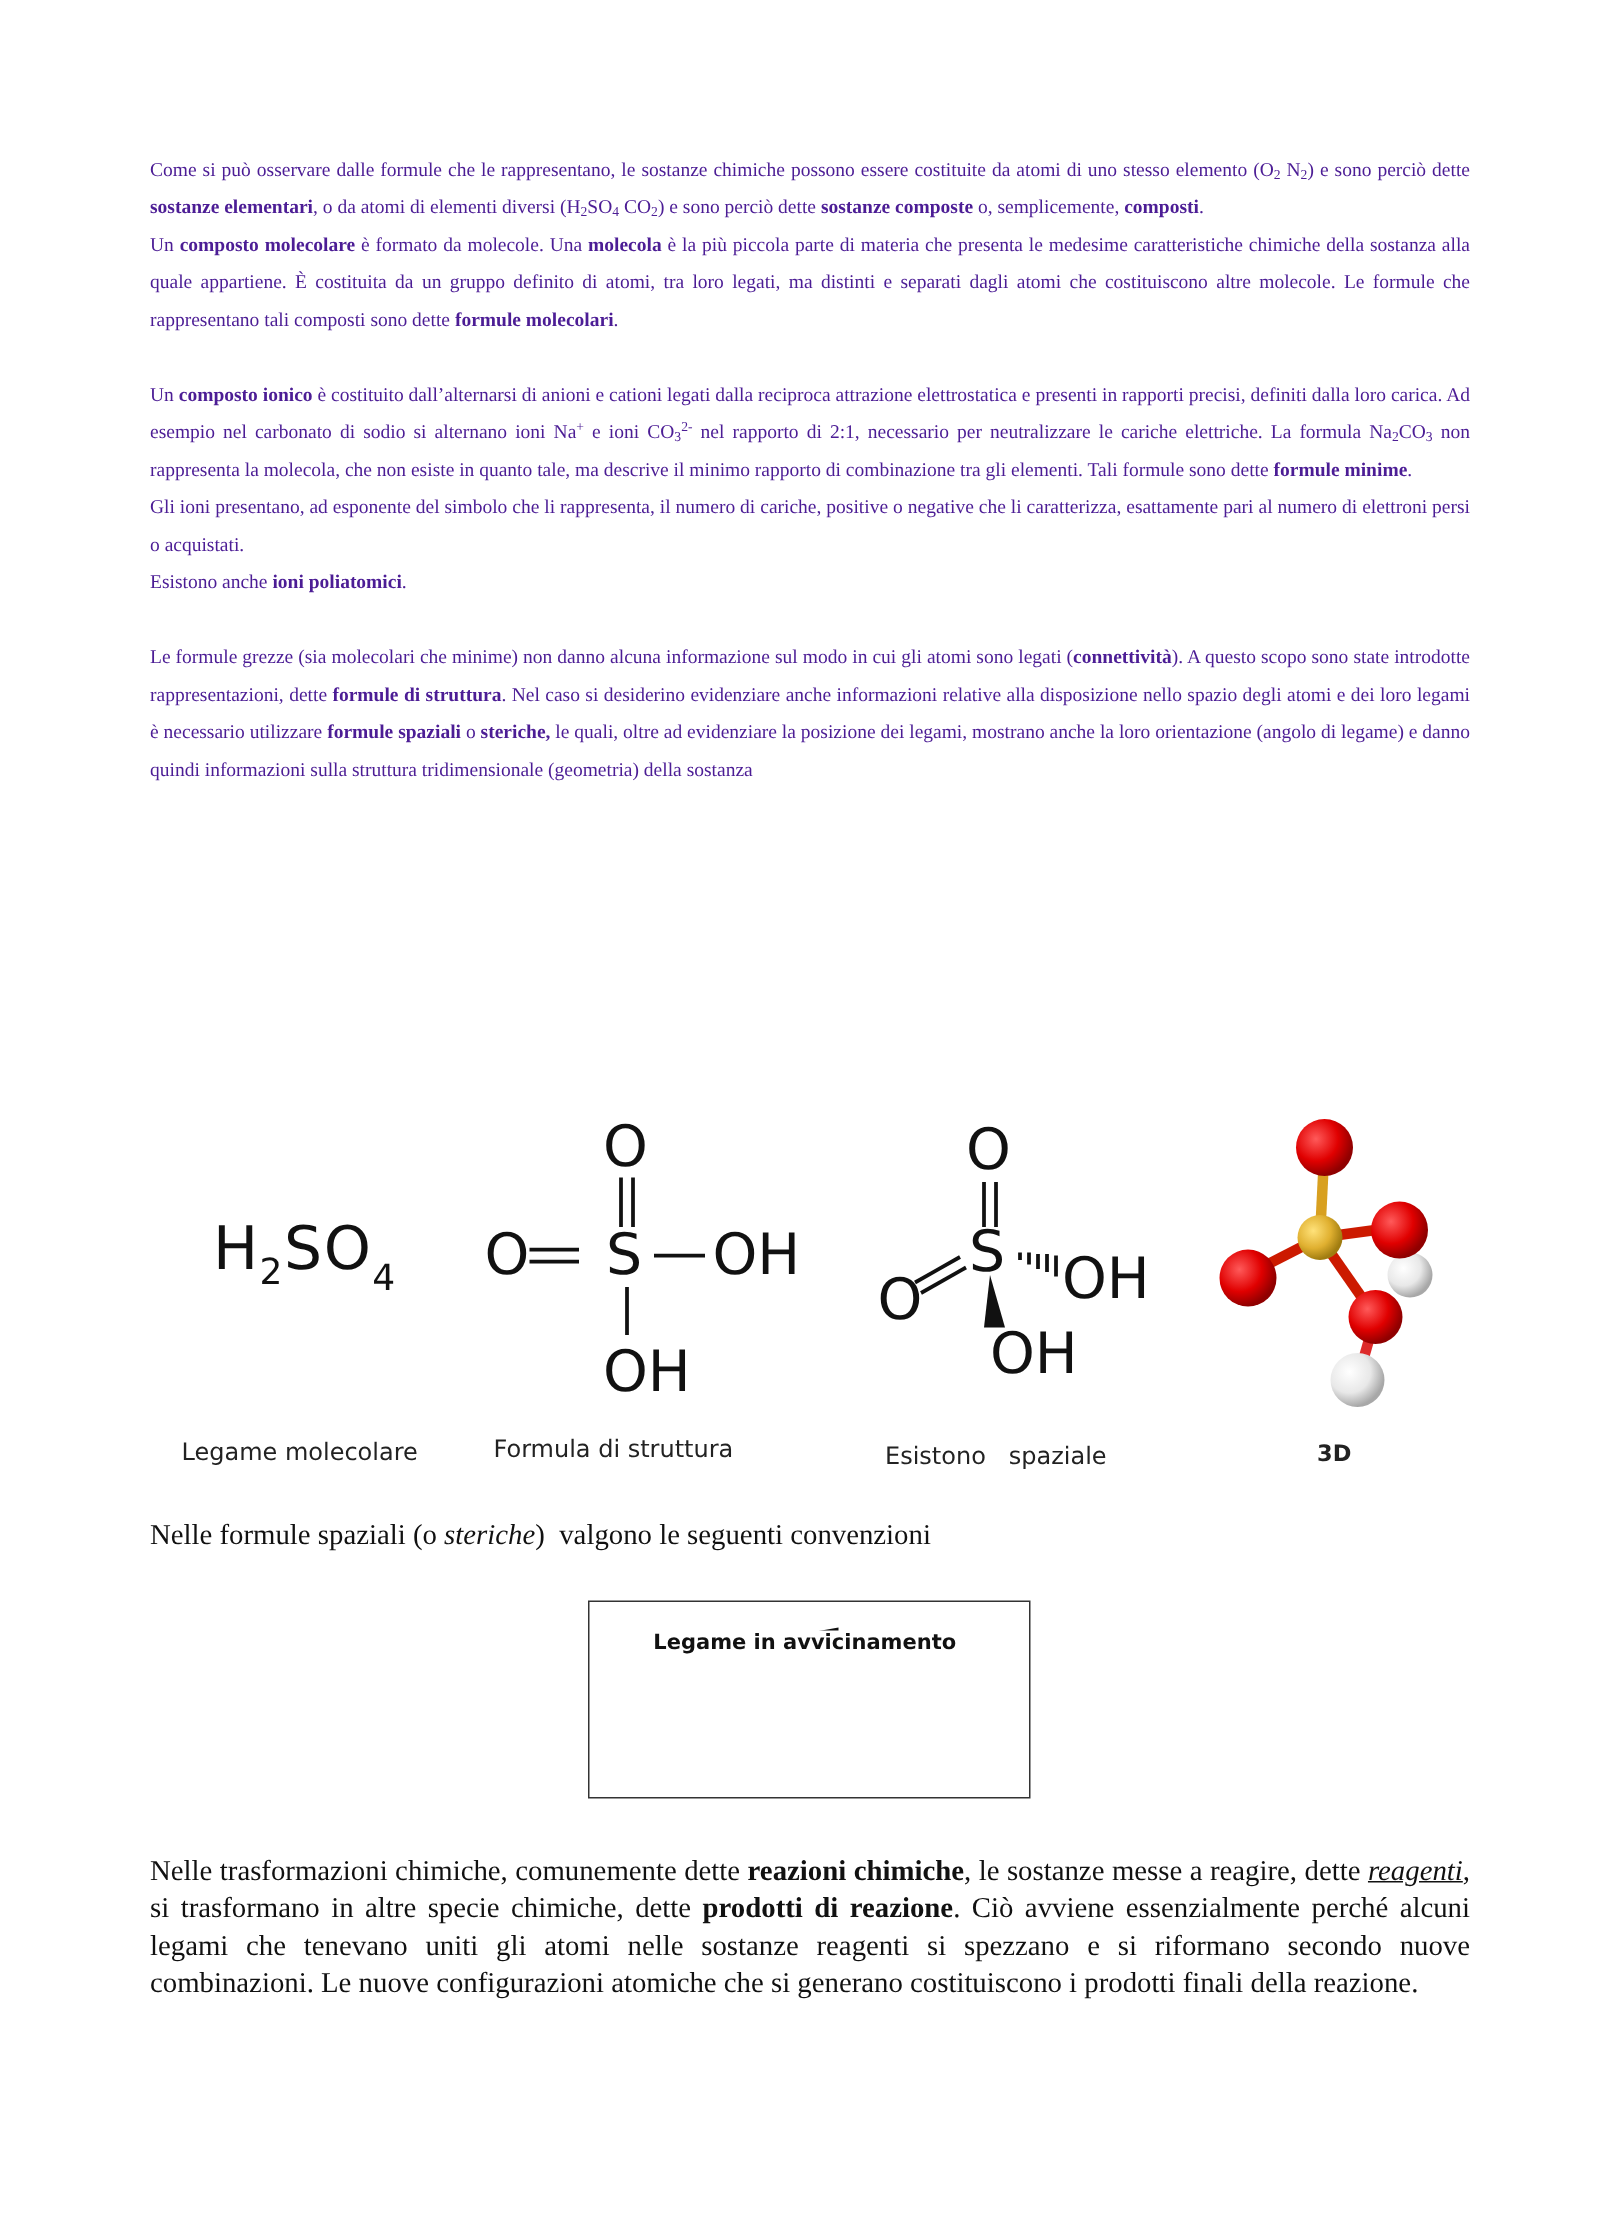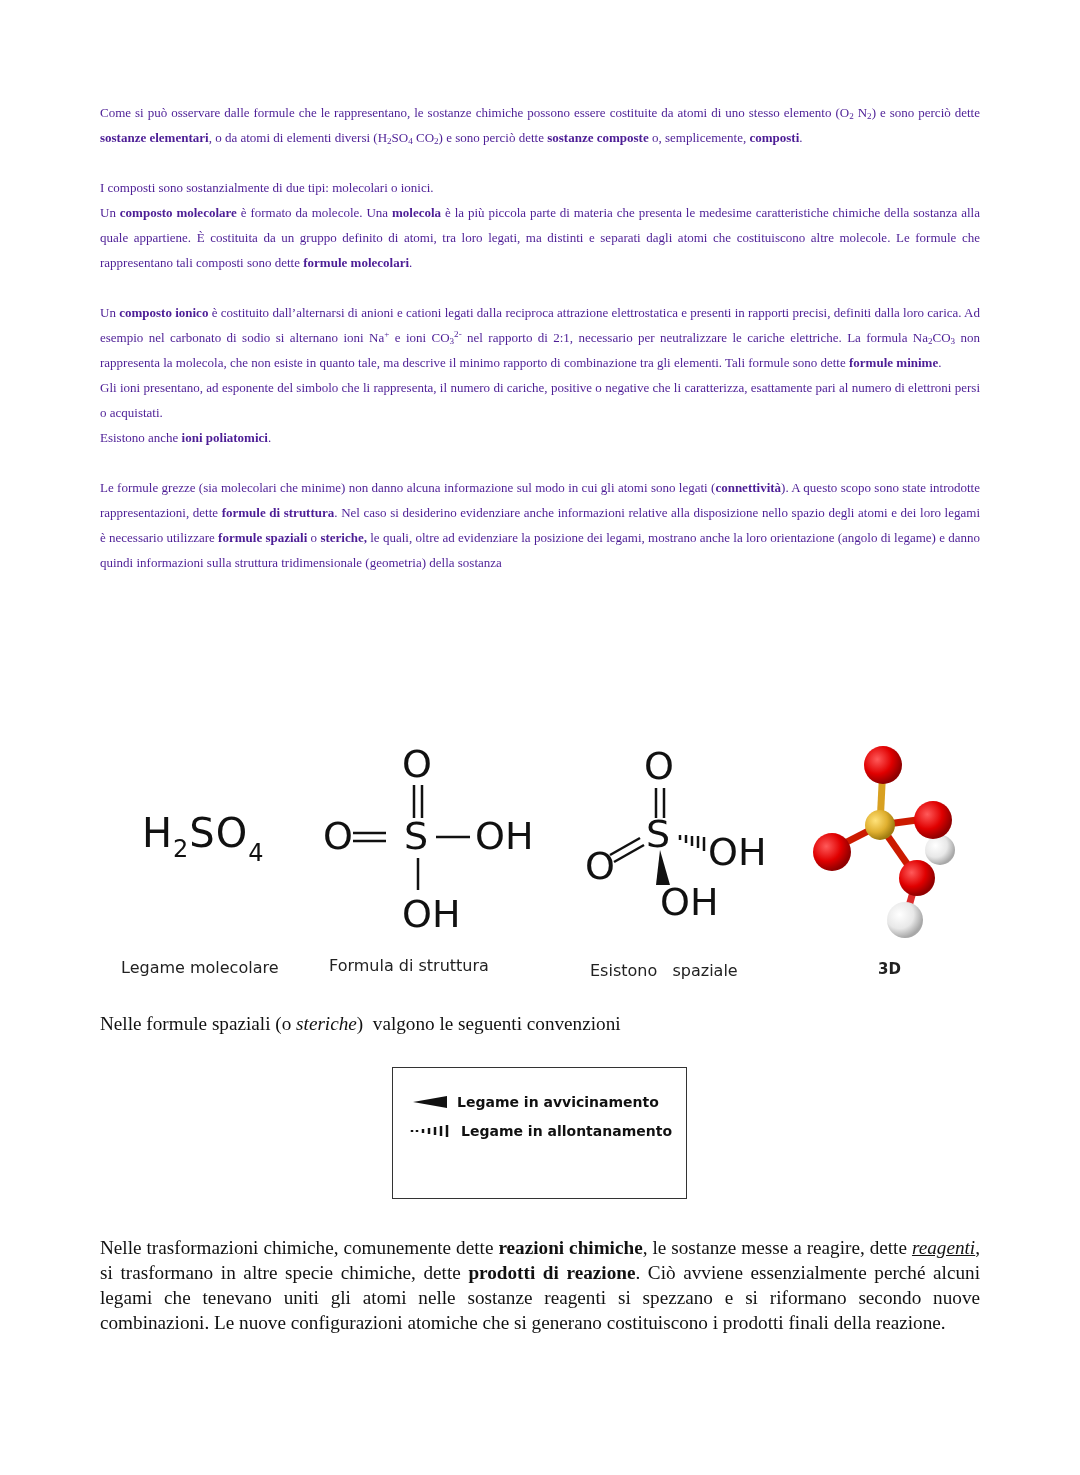--- a/index.html
+++ b/index.html
@@ -27,21 +27,20 @@
   .legend-row { position: absolute; left: 0; width: 100%; height: 24px; display: flex; align-items: center; }
   .legend-label { font-family: "DejaVu Sans", sans-serif; font-weight: bold; font-size: 14px; color: #111; white-space: nowrap; }
   .last-para { position: absolute; left: 100px; top: 1235px; width: 880px; font-family: "Liberation Serif", serif; font-size: 19.2px; line-height: 25px; color: #111; }
 </style>
 </head>
 <body>
 
 <div class="page">
   <p class="p"><span>Come si può osservare dalle formule che le rappresentano, le sostanze chimiche possono essere costituite da atomi di uno stesso elemento (O</span><sub>2</sub><span>  N</span><sub>2</sub><span>) e sono perciò dette </span><b>sostanze elementari</b><span>, o da atomi di elementi diversi (H</span><sub>2</sub><span>SO</span><sub>4</sub><span>   CO</span><sub>2</sub><span>) e sono perciò dette </span><b>sostanze composte</b><span> o, semplicemente, </span><b>composti</b><span>.</span></p>
 
-  <p class="p gap" style="text-align:left;"><span>I composti sono sostanzialmente di due tipi: molecolari o ionici.</span></p>
   <p class="p"><span>Un </span><b>composto molecolare</b><span> è formato da molecole. Una </span><b>molecola</b><span> è la più piccola parte di materia che presenta le medesime caratteristiche chimiche della sostanza alla quale appartiene. È costituita da un gruppo definito di atomi, tra loro legati, ma distinti e separati dagli atomi che costituiscono altre molecole. Le formule che  rappresentano tali composti sono dette </span><b>formule molecolari</b><span>.</span></p>
 
   <p class="p gap"><span>Un </span><b>composto ionico</b><span> è costituito dall’alternarsi di anioni e cationi legati dalla reciproca attrazione elettrostatica e presenti in rapporti precisi, definiti dalla loro carica. Ad esempio nel carbonato di sodio si alternano ioni Na</span><sup>+</sup><span> e ioni CO</span><sub>3</sub><sup>2-</sup><span> nel rapporto di 2:1, necessario per neutralizzare le cariche elettriche. La formula Na</span><sub>2</sub><span>CO</span><sub>3</sub><span> non rappresenta la molecola, che non esiste in quanto tale, ma descrive il minimo rapporto di combinazione tra gli elementi. Tali formule sono dette </span><b>formule minime</b><span>.</span></p>
   <p class="p"><span>Gli ioni presentano, ad esponente del simbolo che li rappresenta, il numero di cariche, positive o negative che li caratterizza, esattamente pari al numero di elettroni persi o acquistati.</span></p>
   <p class="p" style="text-align:left;"><span>Esistono anche </span><b>ioni poliatomici</b><span>.</span></p>
 
   <p class="p gap last-left"><span>Le formule grezze (sia molecolari che minime) non danno alcuna informazione sul modo in cui gli atomi sono legati (</span><b>connettività</b><span>). A questo scopo sono state introdotte rappresentazioni, dette </span><b>formule di struttura</b><span>. Nel caso si desiderino evidenziare anche informazioni relative alla disposizione nello spazio degli atomi e dei loro legami è  necessario utilizzare </span><b>formule spaziali</b><span> o </span><b>steriche,</b><span> le quali, oltre ad evidenziare la posizione dei legami, mostrano anche la loro orientazione (angolo di legame) e danno quindi informazioni sulla struttura tridimensionale (geometria) della sostanza</span></p>
 </div>
 
 <div class="figure">
@@ -125,37 +124,23 @@
       <circle cx="112" cy="138" r="18" fill="url(#gO)"></circle>
       <circle cx="100" cy="180" r="18" fill="url(#gH)"></circle>
     </svg>
   </div>
   <div class="fig-caption bold" style="left:778px; top:220px;">3D</div>
 </div>
 
 <div class="conv-intro"><span>Nelle formule spaziali (o </span><span class="it">steriche</span><span style="white-space:pre;">)  valgono le seguenti convenzioni</span></div>
 
 <div class="legend-box">
-  <div class="legend-row" style="top:22px;">
+  <div class="legend-row" style="top:11px;flex-direction:column;">
     <svg width="60" height="24" style="margin-left:10px;">
       <polygon points="10,12 44,6 44,18" fill="#111"></polygon>
     </svg>
     <span class="legend-label" style="margin-left:-6px;">Legame in avvicinamento</span>
-  </div>
-  <div class="legend-row" style="top:51px;">
-    <svg width="60" height="24" style="margin-left:10px;">
-      <g stroke="#111" stroke-width="2.5">
-        <line x1="9" y1="11" x2="9" y2="13"></line>
-        <line x1="14" y1="11" x2="14" y2="13"></line>
-        <line x1="20" y1="10" x2="20" y2="14"></line>
-        <line x1="26" y1="9" x2="26" y2="15"></line>
-        <line x1="32" y1="8" x2="32" y2="16"></line>
-        <line x1="38" y1="7" x2="38" y2="17"></line>
-        <line x1="44" y1="6" x2="44" y2="18"></line>
-      </g>
-    </svg>
-    <span class="legend-label" style="margin-left:-2px;">Legame in allontanamento</span>
   </div>
 </div>
 
 <div class="last-para">
   <p class="p last-left"><span>Nelle trasformazioni chimiche, comunemente dette </span><b>reazioni chimiche</b><span>, le sostanze messe a reagire, dette </span><span class="ul-it">reagenti</span><span>, si trasformano in altre specie chimiche, dette </span><b>prodotti di reazione</b><span>. Ciò avviene essenzialmente perché alcuni legami che tenevano uniti gli atomi nelle sostanze reagenti si spezzano e si riformano secondo nuove combinazioni. Le nuove configurazioni atomiche che si generano costituiscono i prodotti finali della reazione.</span></p>
 </div>
 
 </body></html>

